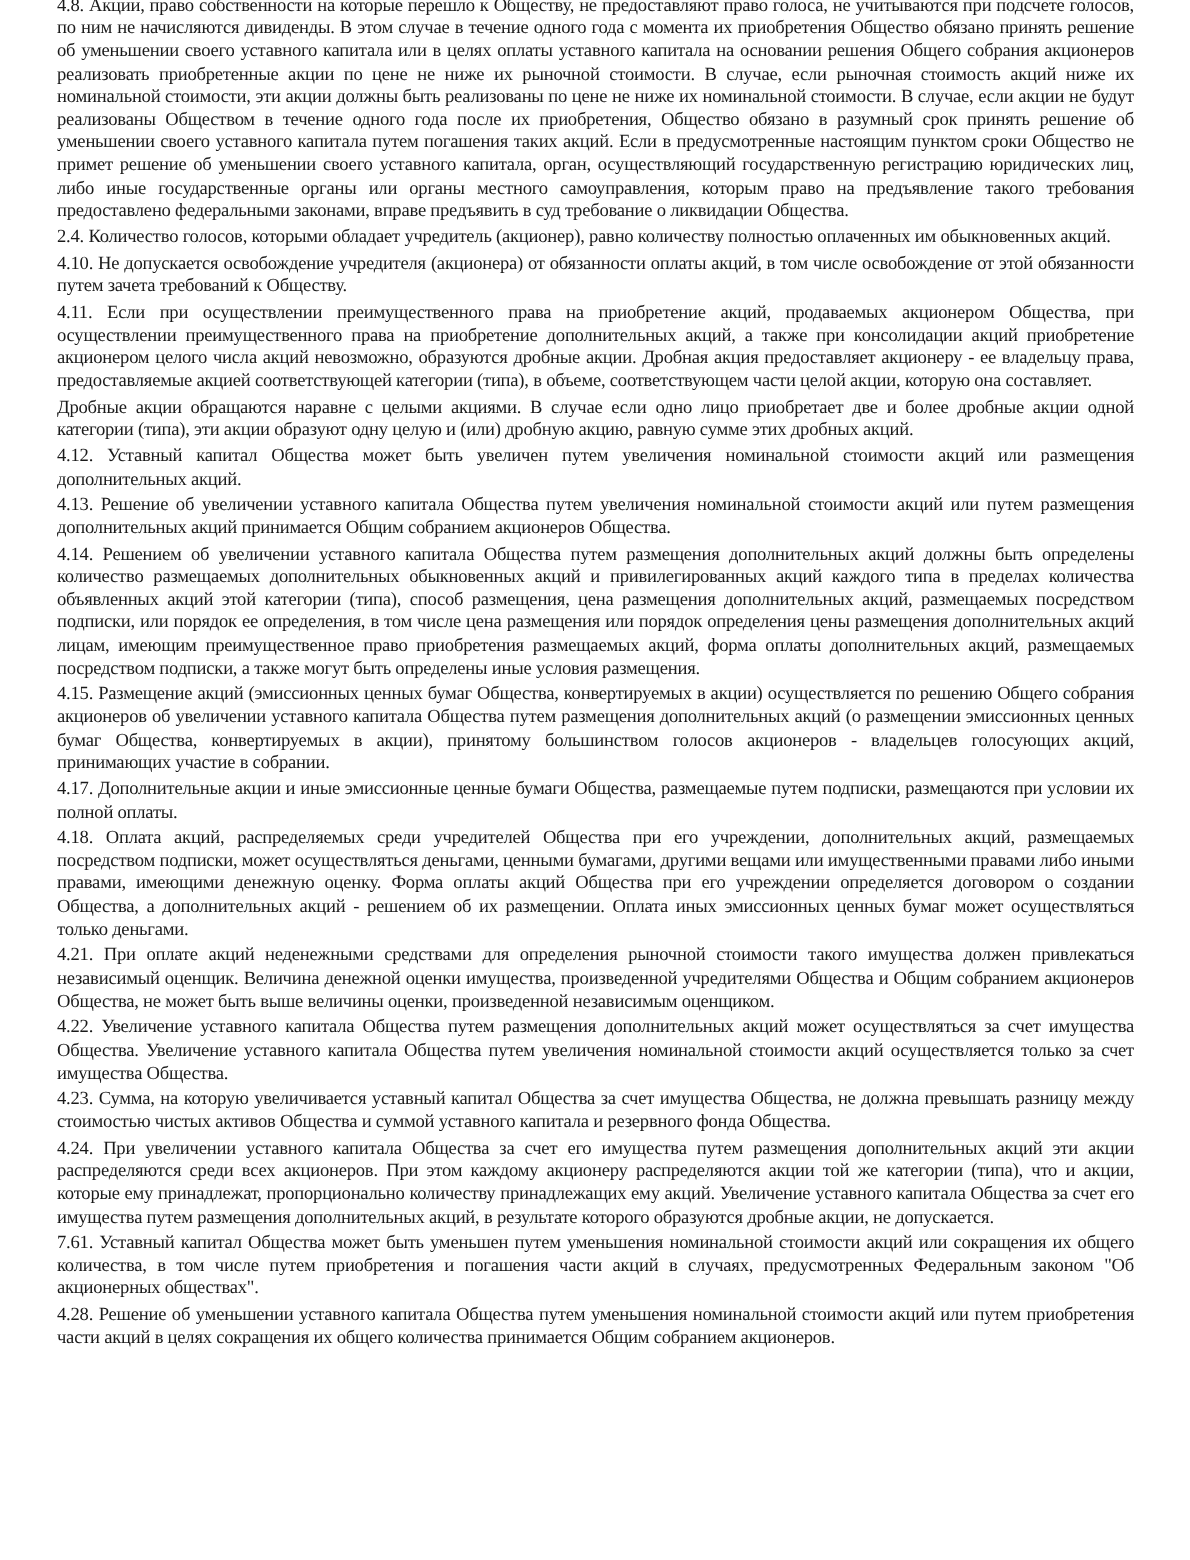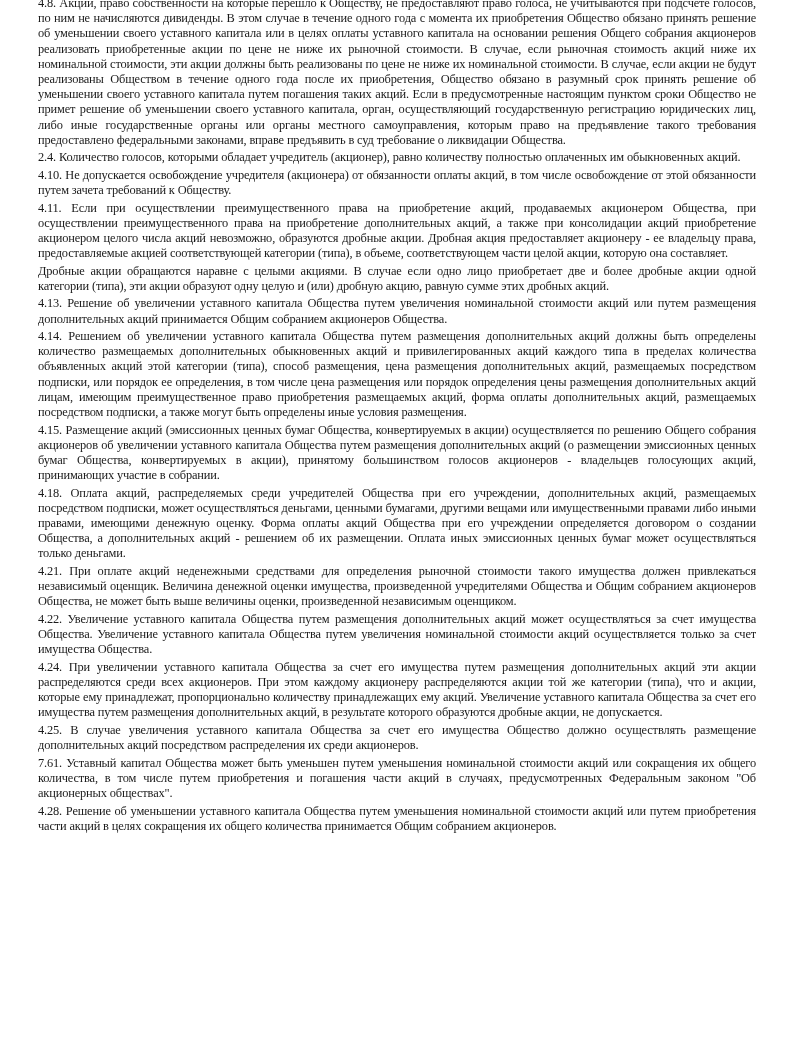--- a/index.html
+++ b/index.html
@@ -32,24 +32,26 @@
 </style>
 </head>
 <body>
 
 <div class="page">
   <p class="para">4.8. Акции, право собственности на которые перешло к Обществу, не предоставляют право голоса, не учитываются при подсчете голосов, по ним не начисляются дивиденды. В этом случае в течение одного года с момента их приобретения Общество обязано принять решение об уменьшении своего уставного капитала или в целях оплаты уставного капитала на основании решения Общего собрания акционеров реализовать приобретенные акции по цене не ниже их рыночной стоимости. В случае, если рыночная стоимость акций ниже их номинальной стоимости, эти акции должны быть реализованы по цене не ниже их номинальной стоимости. В случае, если акции не будут реализованы Обществом в течение одного года после их приобретения, Общество обязано в разумный срок принять решение об уменьшении своего уставного капитала путем погашения таких акций. Если в предусмотренные настоящим пунктом сроки Общество не примет решение об уменьшении своего уставного капитала, орган, осуществляющий государственную регистрацию юридических лиц, либо иные государственные органы или органы местного самоуправления, которым право на предъявление такого требования предоставлено федеральными законами, вправе предъявить в суд требование о ликвидации Общества.</p>
   <p class="para">2.4. Количество голосов, которыми обладает учредитель (акционер), равно количеству полностью оплаченных им обыкновенных акций.</p>
   <p class="para">4.10. Не допускается освобождение учредителя (акционера) от обязанности оплаты акций, в том числе освобождение от этой обязанности путем зачета требований к Обществу.</p>
   <p class="para">4.11. Если при осуществлении преимущественного права на приобретение акций, продаваемых акционером Общества, при осуществлении преимущественного права на приобретение дополнительных акций, а также при консолидации акций приобретение акционером целого числа акций невозможно, образуются дробные акции. Дробная акция предоставляет акционеру - ее владельцу права, предоставляемые акцией соответствующей категории (типа), в объеме, соответствующем части целой акции, которую она составляет.</p>
   <p class="para">Дробные акции обращаются наравне с целыми акциями. В случае если одно лицо приобретает две и более дробные акции одной категории (типа), эти акции образуют одну целую и (или) дробную акцию, равную сумме этих дробных акций.</p>
+  <p class="para">4.12. Уставный капитал Общества может быть увеличен путем увеличения номинальной стоимости акций или размещения дополнительных акций.</p>
   <p class="para">4.13. Решение об увеличении уставного капитала Общества путем увеличения номинальной стоимости акций или путем размещения дополнительных акций принимается Общим собранием акционеров Общества.</p>
   <p class="para">4.14. Решением об увеличении уставного капитала Общества путем размещения дополнительных акций должны быть определены количество размещаемых дополнительных обыкновенных акций и привилегированных акций каждого типа в пределах количества объявленных акций этой категории (типа), способ размещения, цена размещения дополнительных акций, размещаемых посредством подписки, или порядок ее определения, в том числе цена размещения или порядок определения цены размещения дополнительных акций лицам, имеющим преимущественное право приобретения размещаемых акций, форма оплаты дополнительных акций, размещаемых посредством подписки, а также могут быть определены иные условия размещения.</p>
   <p class="para">4.15. Размещение акций (эмиссионных ценных бумаг Общества, конвертируемых в акции) осуществляется по решению Общего собрания акционеров об увеличении уставного капитала Общества путем размещения дополнительных акций (о размещении эмиссионных ценных бумаг Общества, конвертируемых в акции), принятому большинством голосов акционеров - владельцев голосующих акций, принимающих участие в собрании.</p>
+  <p class="para">4.17. Дополнительные акции и иные эмиссионные ценные бумаги Общества, размещаемые путем подписки, размещаются при условии их полной оплаты.</p>
   <p class="para">4.18. Оплата акций, распределяемых среди учредителей Общества при его учреждении, дополнительных акций, размещаемых посредством подписки, может осуществляться деньгами, ценными бумагами, другими вещами или имущественными правами либо иными правами, имеющими денежную оценку. Форма оплаты акций Общества при его учреждении определяется договором о создании Общества, а дополнительных акций - решением об их размещении. Оплата иных эмиссионных ценных бумаг может осуществляться только деньгами.</p>
   <p class="para">4.21. При оплате акций неденежными средствами для определения рыночной стоимости такого имущества должен привлекаться независимый оценщик. Величина денежной оценки имущества, произведенной учредителями Общества и Общим собранием акционеров Общества, не может быть выше величины оценки, произведенной независимым оценщиком.</p>
   <p class="para">4.22. Увеличение уставного капитала Общества путем размещения дополнительных акций может осуществляться за счет имущества Общества. Увеличение уставного капитала Общества путем увеличения номинальной стоимости акций осуществляется только за счет имущества Общества.</p>
+  <p class="para">4.23. Сумма, на которую увеличивается уставный капитал Общества за счет имущества Общества, не должна превышать разницу между стоимостью чистых активов Общества и суммой уставного капитала и резервного фонда Общества.</p>
   <p class="para">4.24. При увеличении уставного капитала Общества за счет его имущества путем размещения дополнительных акций эти акции распределяются среди всех акционеров. При этом каждому акционеру распределяются акции той же категории (типа), что и акции, которые ему принадлежат, пропорционально количеству принадлежащих ему акций. Увеличение уставного капитала Общества за счет его имущества путем размещения дополнительных акций, в результате которого образуются дробные акции, не допускается.</p>
-  <p class="para">4.25. В случае увеличения уставного капитала Общества за счет его имущества Общество должно осуществлять размещение дополнительных акций посредством распределения их среди акционеров.</p>
   <p class="para">7.61. Уставный капитал Общества может быть уменьшен путем уменьшения номинальной стоимости акций или сокращения их общего количества, в том числе путем приобретения и погашения части акций в случаях, предусмотренных Федеральным законом "Об акционерных обществах".</p>
   <p class="para">4.28. Решение об уменьшении уставного капитала Общества путем уменьшения номинальной стоимости акций или путем приобретения части акций в целях сокращения их общего количества принимается Общим собранием акционеров.</p>
 
 </div>
 
 </body></html>

